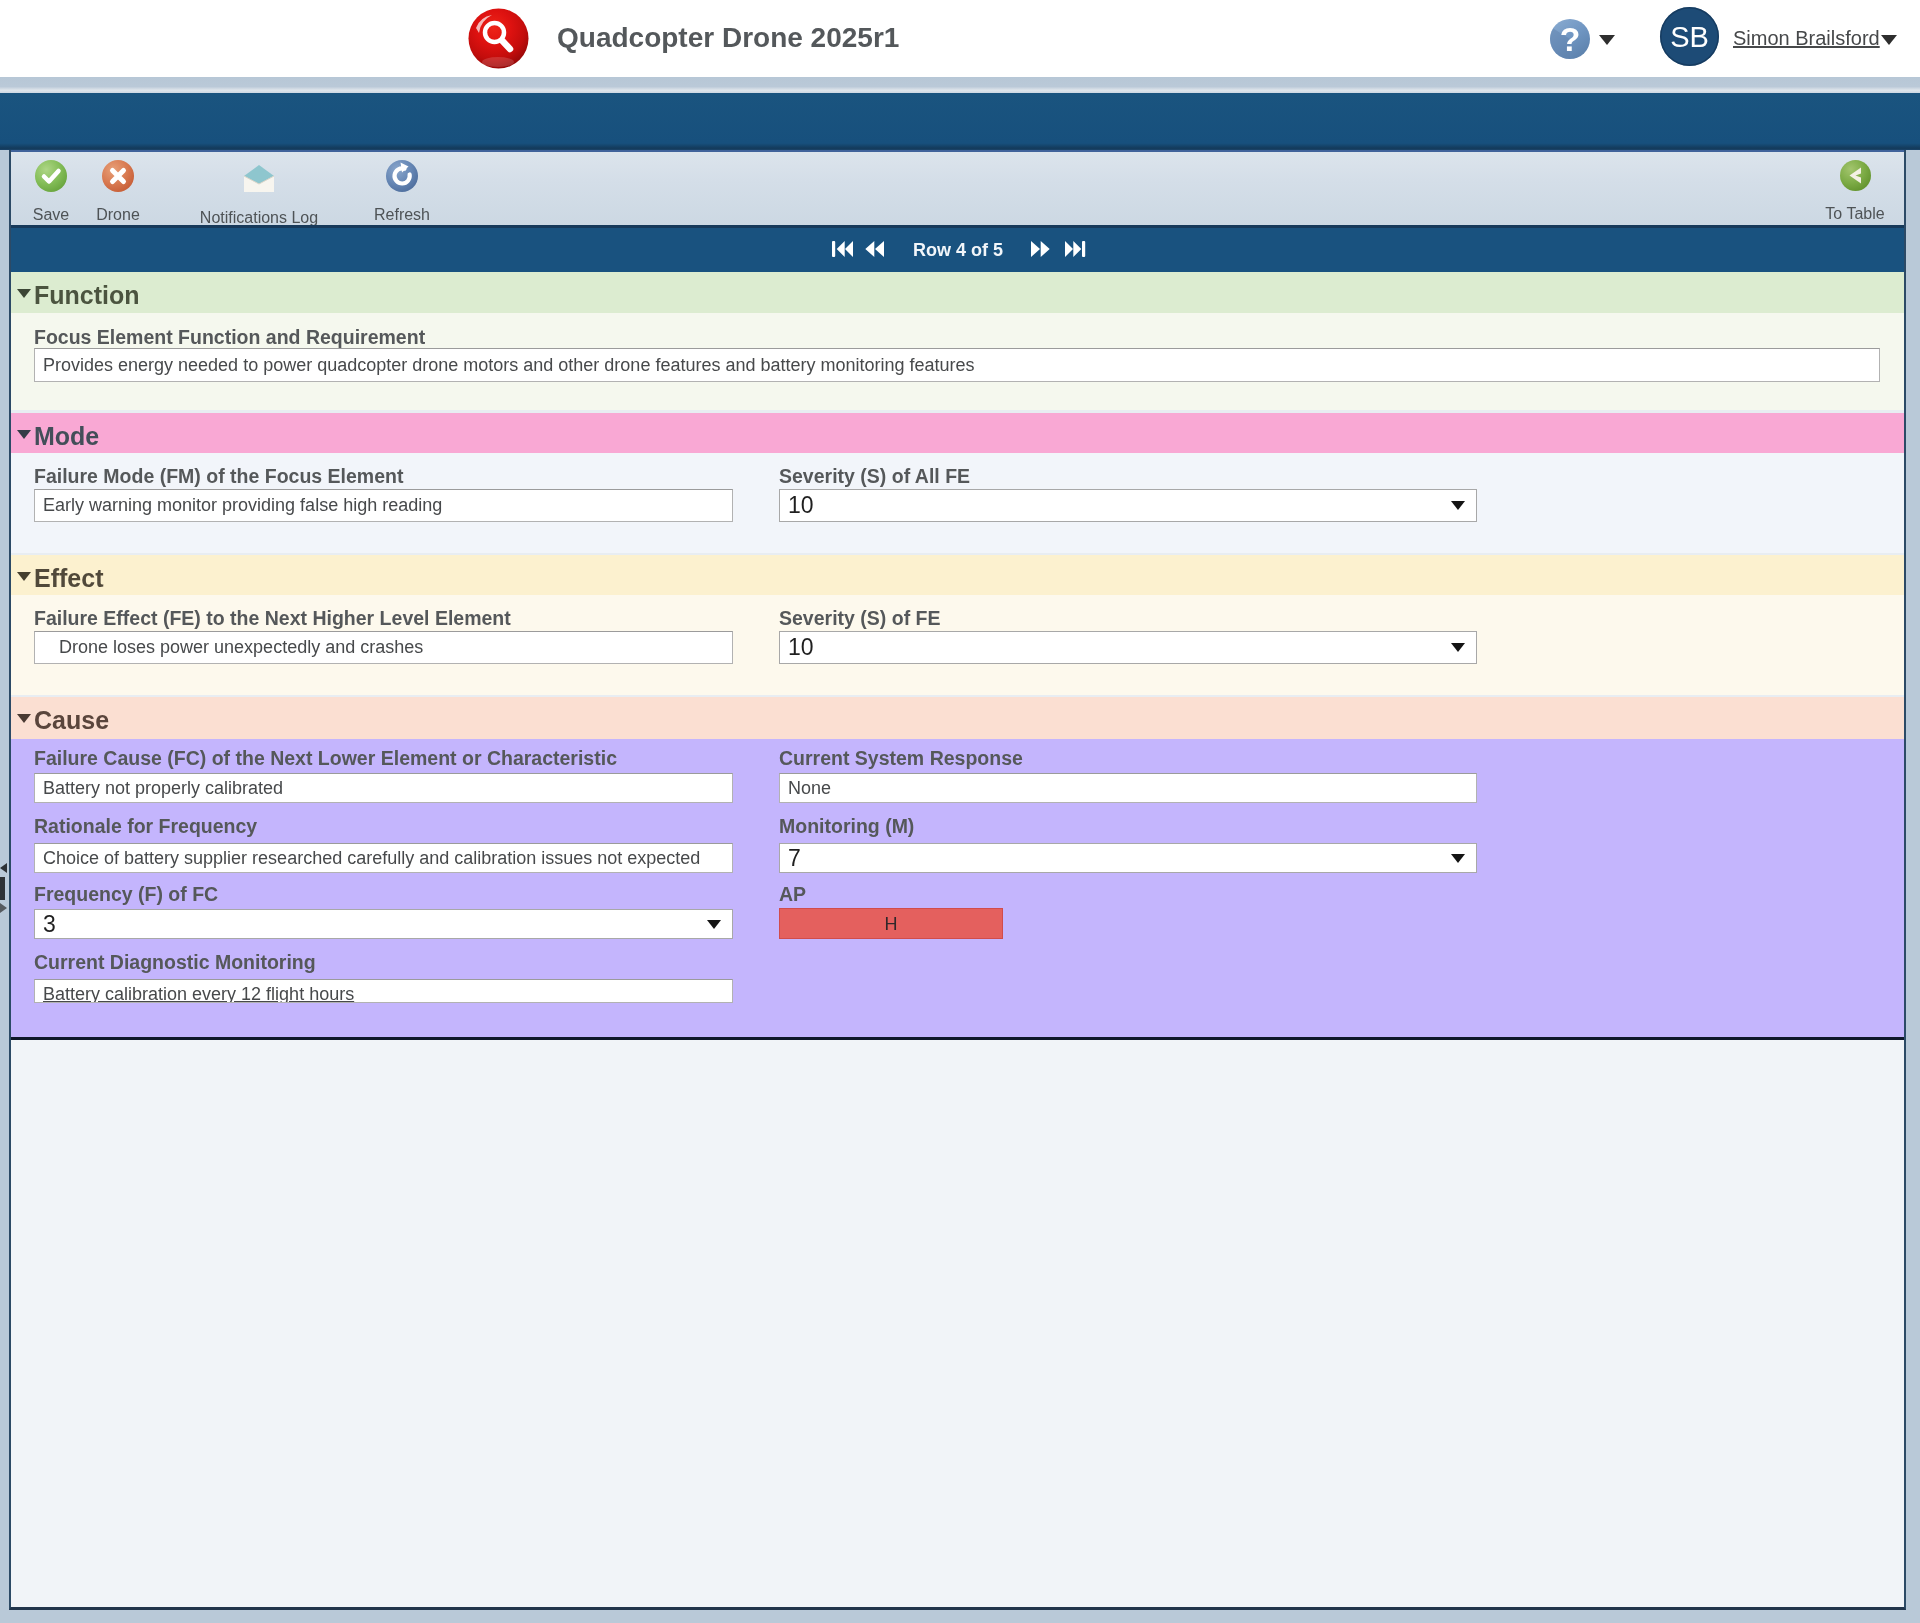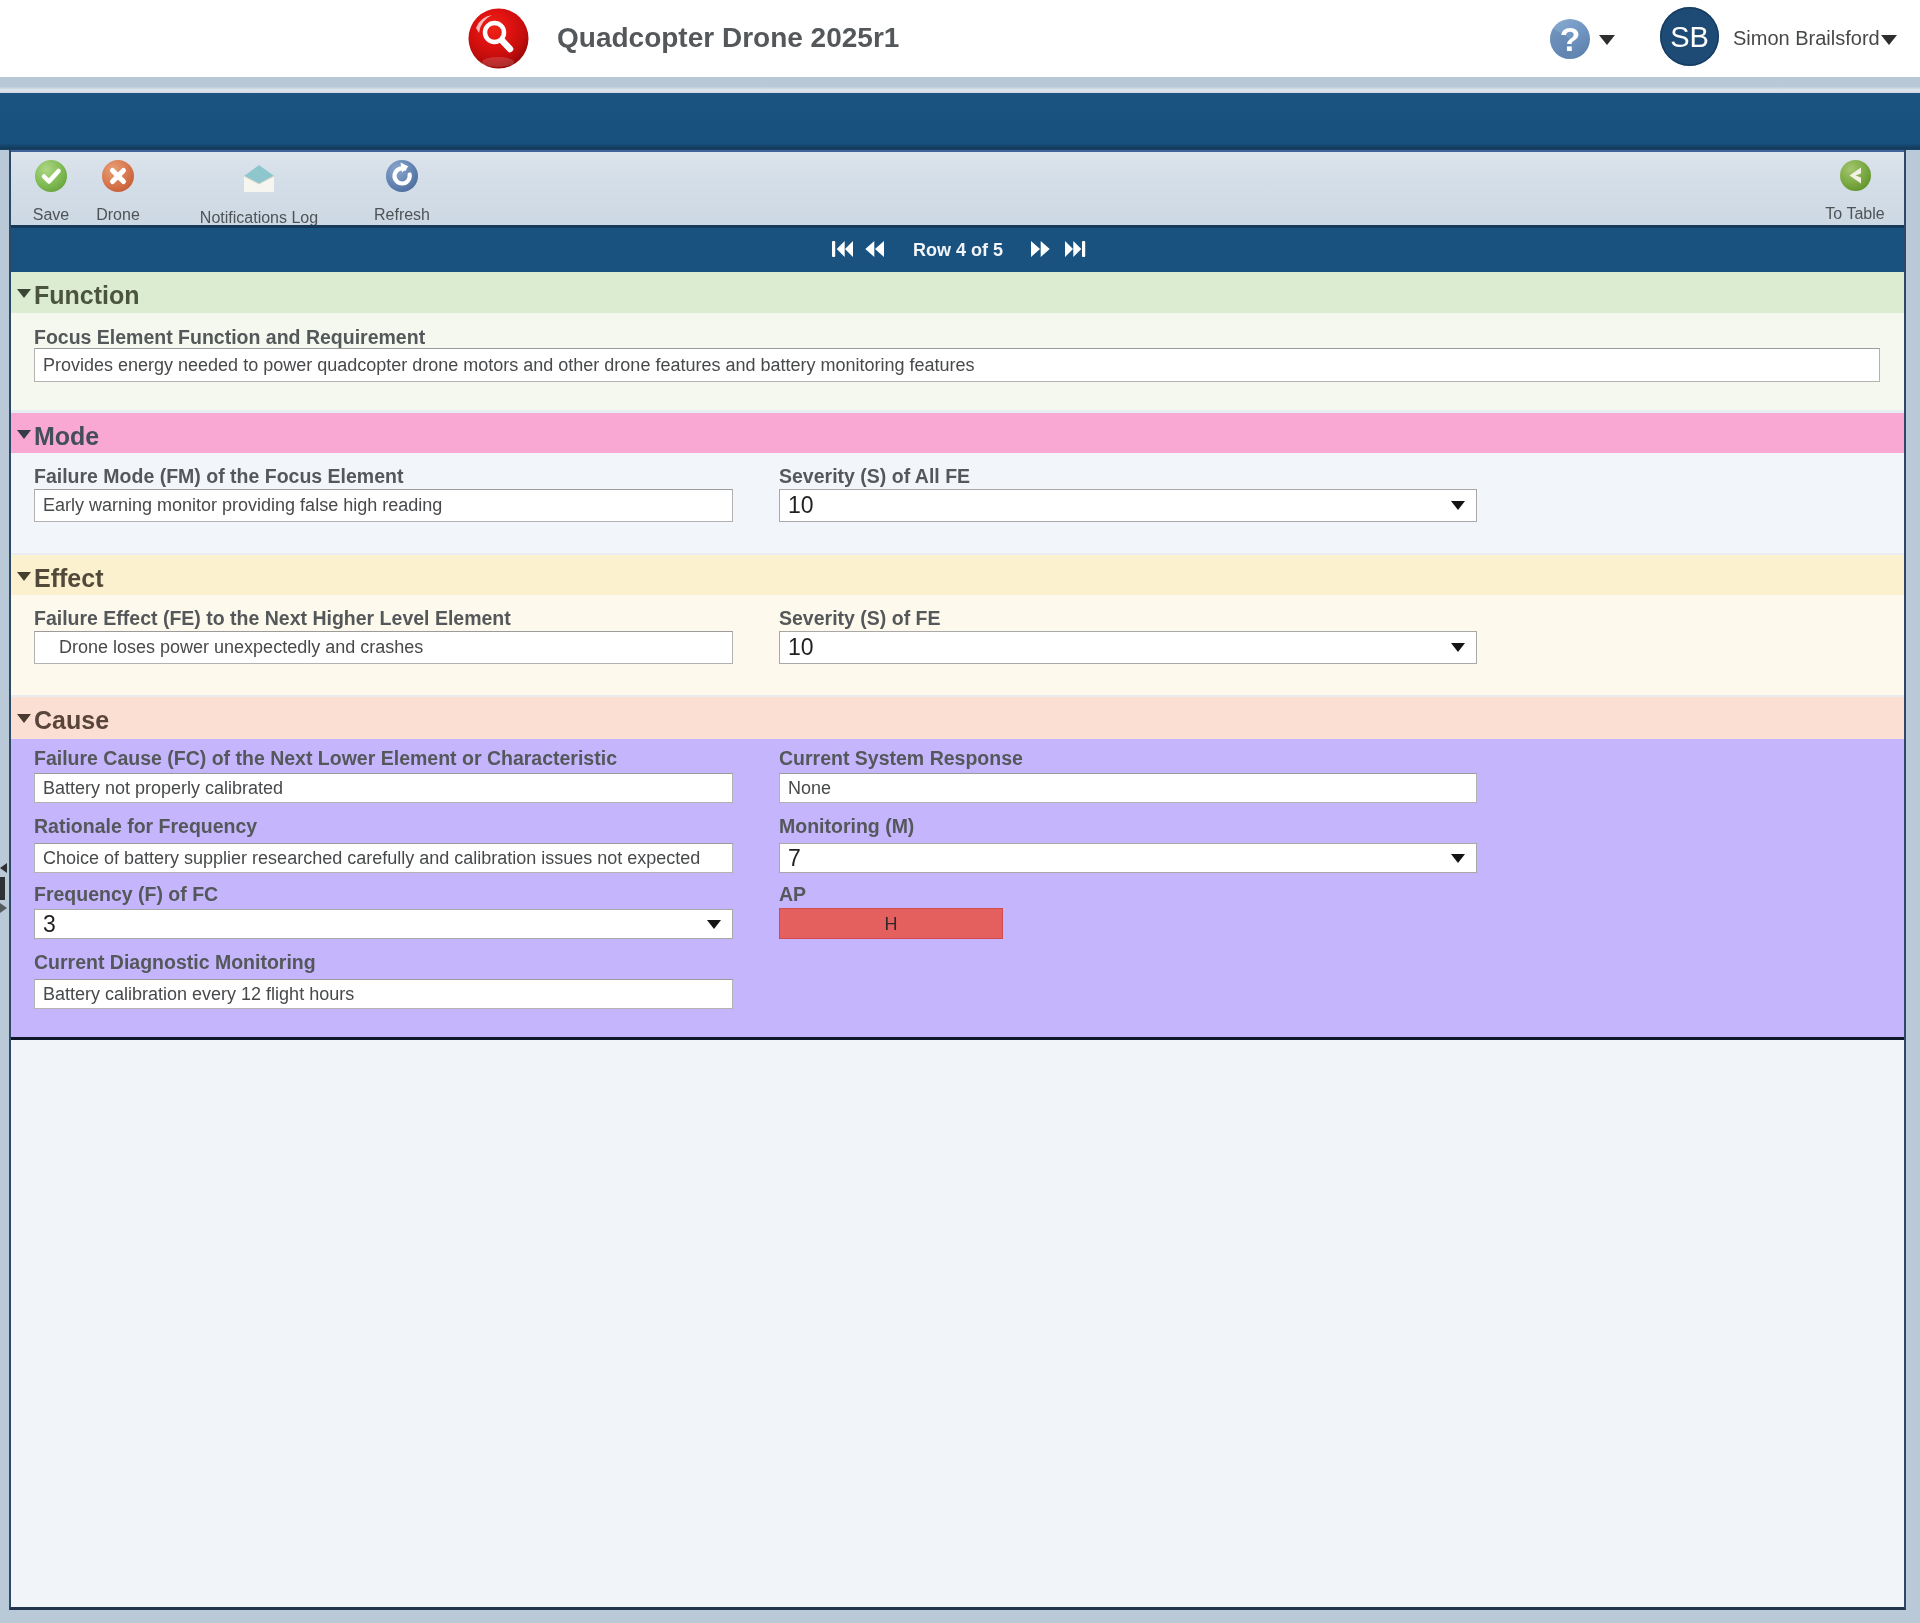--- a/index.html
+++ b/index.html
@@ -2,21 +2,21 @@
 <html><head>
 <meta charset="utf-8">
 <style>
 * { margin:0; padding:0; box-sizing:border-box; }
 html,body { width:1920px; height:1623px; font-family:"Liberation Sans", sans-serif; background:#b9c9d8; overflow:hidden; }
 .abs { position:absolute; }
 
 
 #hdr { position:absolute; left:0; top:0; width:1920px; height:77px; background:#ffffff; }
 #title { position:absolute; left:557px; top:0; height:77px; line-height:75px; font-size:28px; font-weight:bold; color:#54585b; }
-#userName { position:absolute; left:1733px; top:0; height:77px; line-height:77px; font-size:20px; color:#46484a; }
+#userName { position:absolute; left:1733px; top:0; height:77px; line-height:77px; font-size:20px; color:#46484a;text-decoration:underline; }
 .caret { position:absolute; width:0; height:0; border-left:8px solid transparent; border-right:8px solid transparent; border-top:10px solid #2e2e2e; }
 #helpCaret { left:1599px; top:35px; }
 #userCaret { left:1881px; top:35px; }
 
 
 #strip1 { position:absolute; left:0; top:77px; width:1920px; height:16px; background:linear-gradient(#b7c7d6 0%, #bac9d8 60%, #dfe5eb 82%, #cdd8e3 100%); }
 #darkbar { position:absolute; left:0; top:93px; width:1920px; height:57px; background:linear-gradient(#1a547f 0%, #17507d 88%, #133a5b 97%, #1b4469 100%); }
 
 
 #frame { position:absolute; left:9px; top:150px; width:1897px; height:1460px; background:#f1f4f8; border-left:2px solid #2c4a66; border-right:2px solid #2c4a66; border-bottom:3px solid #22354c; }
@@ -227,19 +227,19 @@
     <div class="finput" style="left:23px; top:104px; width:699px; height:30px; line-height:28px;">Choice of battery supplier researched carefully and calibration issues not expected</div>
     <div class="flabel" style="left:768px; top:76px;">Monitoring (M)</div>
     <div class="fsel" style="left:768px; top:104px; width:698px; height:30px; line-height:28px;">7<span class="arr"></span></div>
 
     <div class="flabel" style="left:23px; top:144px;">Frequency (F) of FC</div>
     <div class="fsel" style="left:23px; top:170px; width:699px; height:30px; line-height:28px;">3<span class="arr"></span></div>
     <div class="flabel" style="left:768px; top:144px;">AP</div>
     <div class="abs" style="left:768px; top:169px; width:224px; height:31px; background:#e4605e; border:1px solid #d14c4c; text-align:center; line-height:30px; font-size:18px; color:#30272a;">H</div>
 
     <div class="flabel" style="left:23px; top:212px;">Current Diagnostic Monitoring</div>
-    <div class="finput" style="left:23px; top:240px; width:699px; height:30px; line-height:28px;">Battery calibration every 12 flight hours</div>
+    <div class="finput" style="left:23px; top:240px; width:699px; height:24px; line-height:28px;text-decoration:underline;">Battery calibration every 12 flight hours</div>
   </div>
 </div>
 
 <div id="gripU"></div>
 <div id="grip"></div>
 <div id="gripD"></div>
 
 </body></html>

